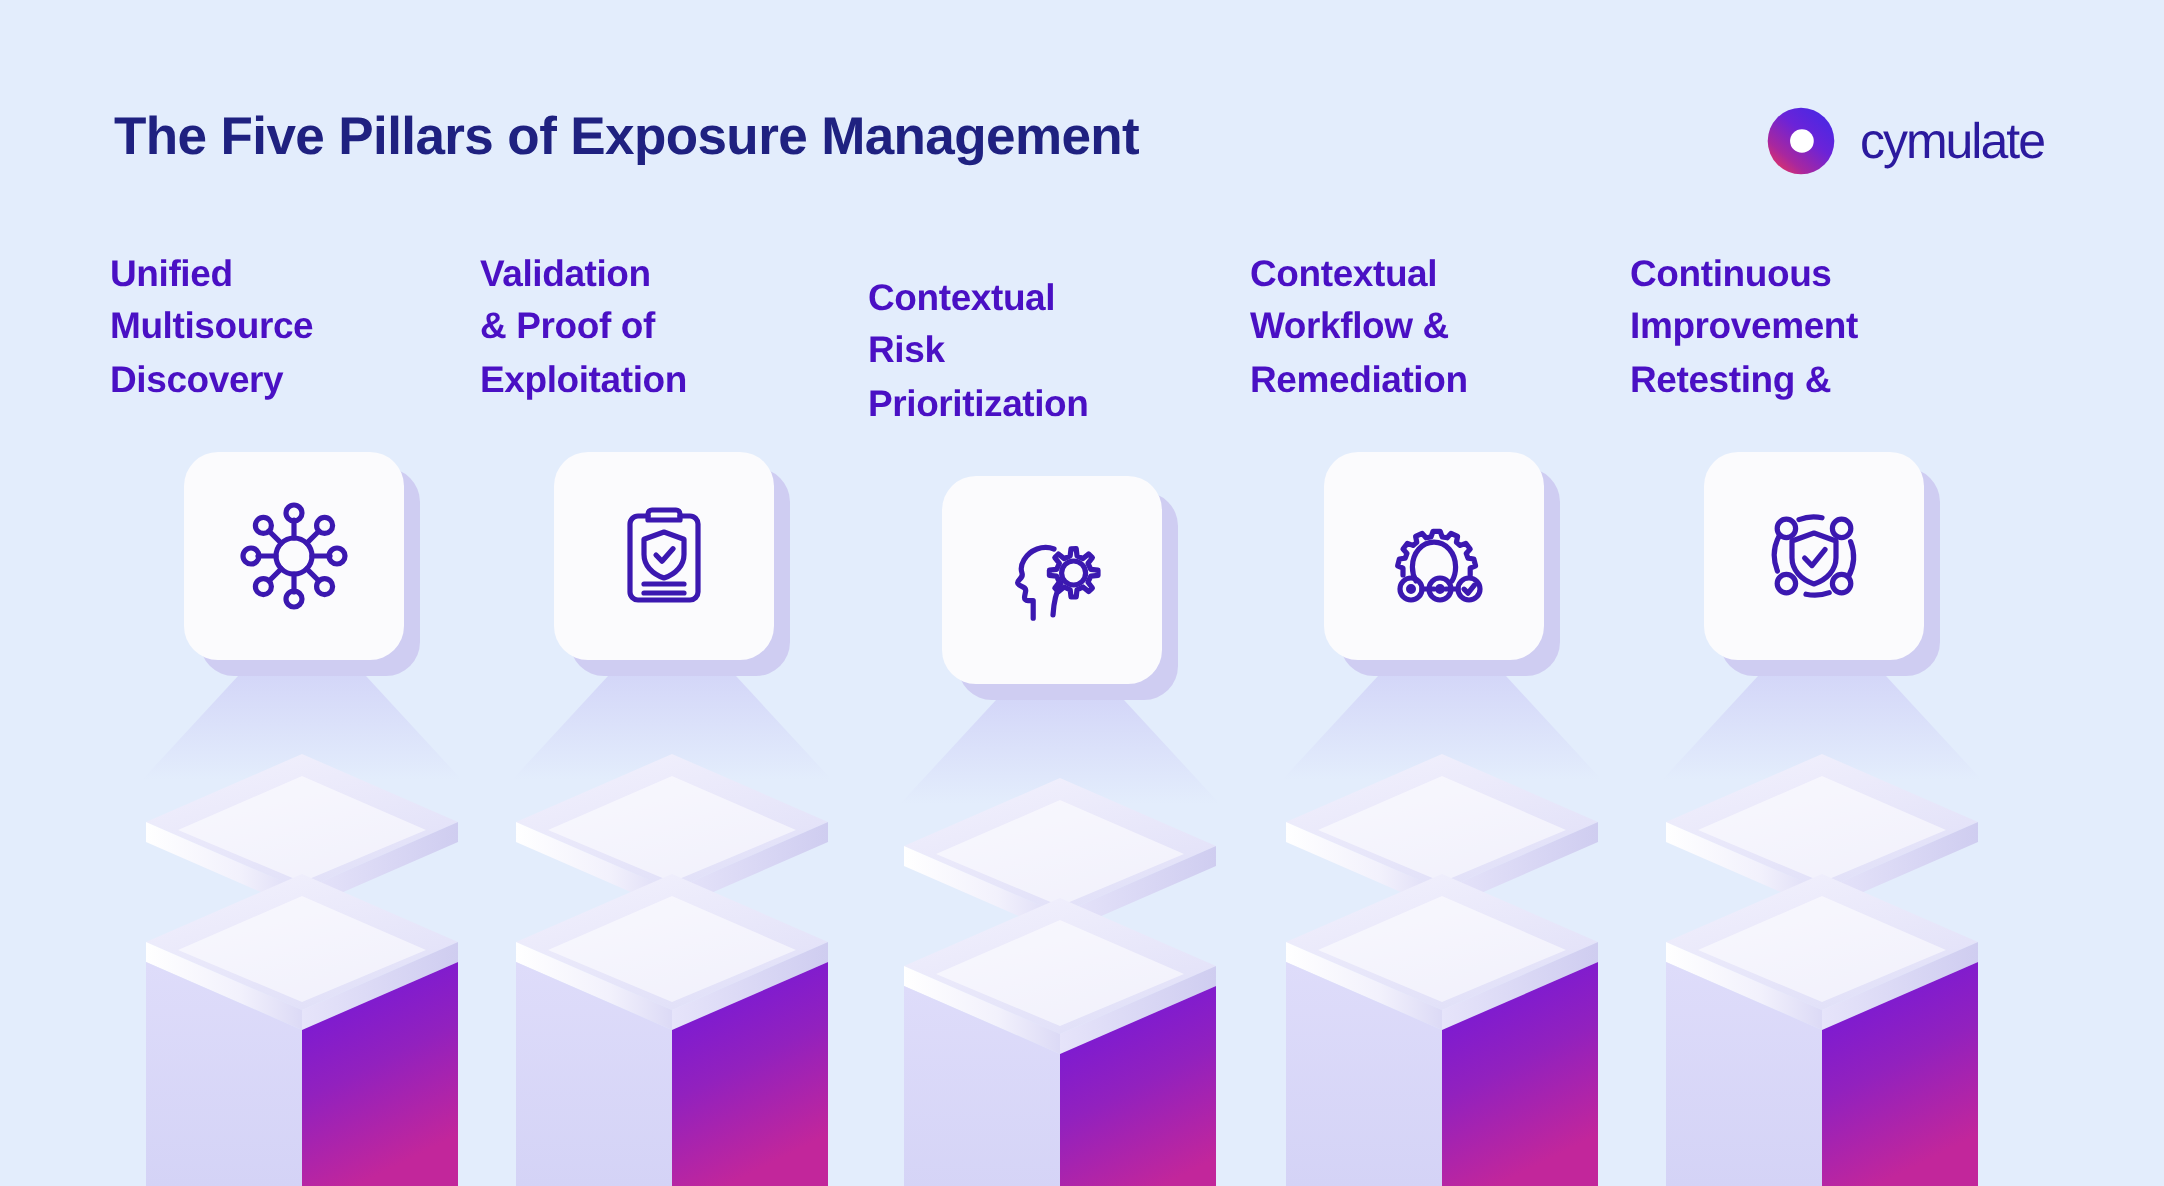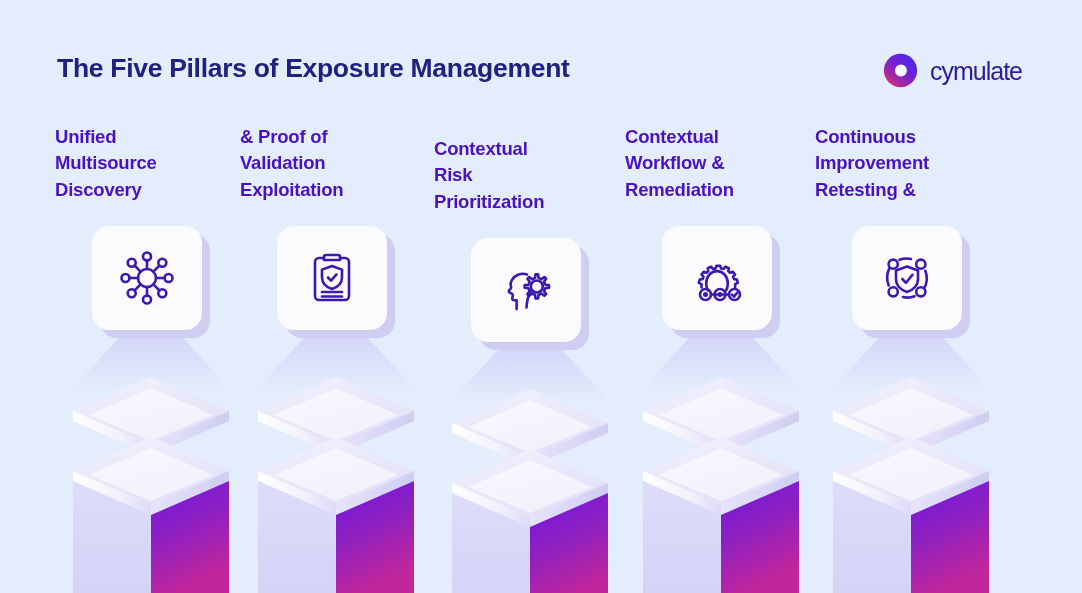--- a/index.html
+++ b/index.html
@@ -218,22 +218,22 @@
           <polygon points="34,120 96,93 158,120 96,146" fill="#ffffff" opacity=".55"></polygon>
         </g>
         <polygon points="18,126 96,160 96,238 18,238" fill="url(#leftFaceGrad)"></polygon>
         <polygon points="174,126 96,160 96,238 174,238" fill="url(#faceGrad)"></polygon>
       </svg>
     </div>
   </div>
 
   <div class="col" style="left:240px;">
     <div class="col-title">
+      <div>Validation</div>
       <div>&amp; Proof of</div>
-      <div>Validation</div>
       <div>Exploitation</div>
     </div>
 
     <div class="beam"></div>
 
     <div class="icon-card-wrap">
       <div class="icon-card-shadow"></div>
       <div class="icon-card">
         <svg width="64" height="64" viewBox="0 0 64 64" fill="none" stroke="#3b18b0" stroke-width="2.6" stroke-linecap="round" stroke-linejoin="round">
           <path d="M24 12h-5a4 4 0 0 0-4 4v34a4 4 0 0 0 4 4h26a4 4 0 0 0 4-4V16a4 4 0 0 0-4-4h-5"></path>

